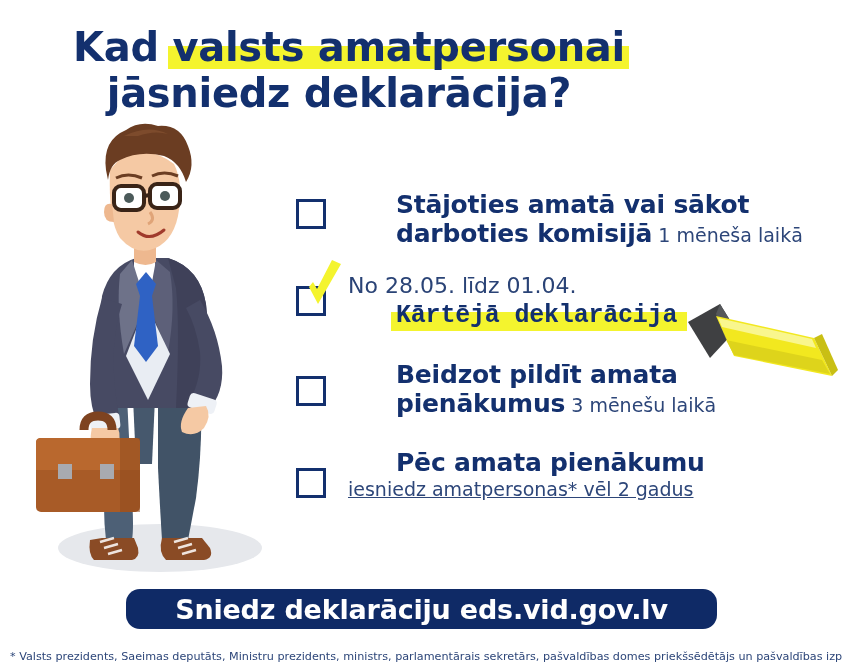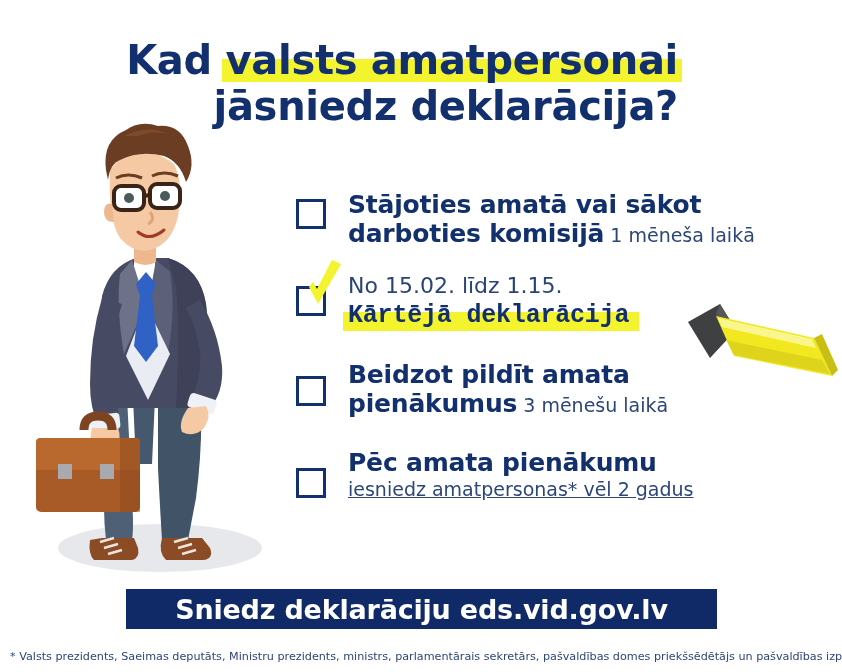--- a/index.html
+++ b/index.html
@@ -19,23 +19,23 @@
     position: absolute;
     inset: 0;
     width: 842px;
     height: 672px;
   }
 
   
   .title-block {
     position: absolute;
     left: 0;
-    top: 37px;
+    top: 24px;
     width: 678px;
-    text-align: right;
+    text-align: center;
   }
   .title-line {
     font-family: "DejaVu Sans", sans-serif;
     font-weight: bold;
     font-size: 40px;
     line-height: 46px;
     color: #13306e;
     letter-spacing: -0.3px;
     white-space: nowrap;
   }
@@ -109,20 +109,21 @@
   .item-text {
     margin-left: 52px;
   }
   .line-bold {
     font-weight: bold;
     font-size: 25px;
     line-height: 29px;
     color: #13306e;
     letter-spacing: -0.2px;
     white-space: nowrap;
+    margin-left: 48px;
   }
   .line-reg {
     font-weight: normal;
     font-size: 22px;
     line-height: 27px;
     color: #2a4376;
     white-space: nowrap;
   }
   .sfx {
     font-weight: normal;
@@ -169,20 +170,21 @@
   .banner {
     position: absolute;
     left: 126px;
     top: 589px;
     width: 591px;
     height: 40px;
     background: #0f2a66;
     display: flex;
     align-items: center;
     justify-content: center;
+    border-radius: 14px;
   }
   .banner-text {
     color: #ffffff;
     font-weight: bold;
     font-size: 27px;
     letter-spacing: -0.2px;
     white-space: nowrap;
   }
 
   
@@ -278,21 +280,21 @@
         <div class="line-bold"><span>darboties komisijā</span><span class="sfx"> 1 mēneša laikā</span></div>
       </div>
     </div>
 
     <div class="item item-2">
       <div class="cbox"></div>
       <svg class="check-mark" viewBox="0 0 52 54" xmlns="http://www.w3.org/2000/svg">
         <path d="M13 27 L22 44 L45 4 L36 0 L21 29 L17 22 Z" fill="#f4f42e"></path>
       </svg>
       <div class="item-text">
-        <div class="line-reg">No 15.02. līdz 1.15.</div>
+        <div class="line-reg">No 28.05. līdz 01.04.</div>
         <div class="line-bold"><span class="hl2">Kārtējā deklarācija</span></div>
       </div>
     </div>
 
     <div class="item item-3">
       <div class="cbox"></div>
       <div class="item-text">
         <div class="line-bold">Beidzot pildīt amata</div>
         <div class="line-bold"><span>pienākumus</span><span class="sfx"> 3 mēnešu laikā</span></div>
       </div>

